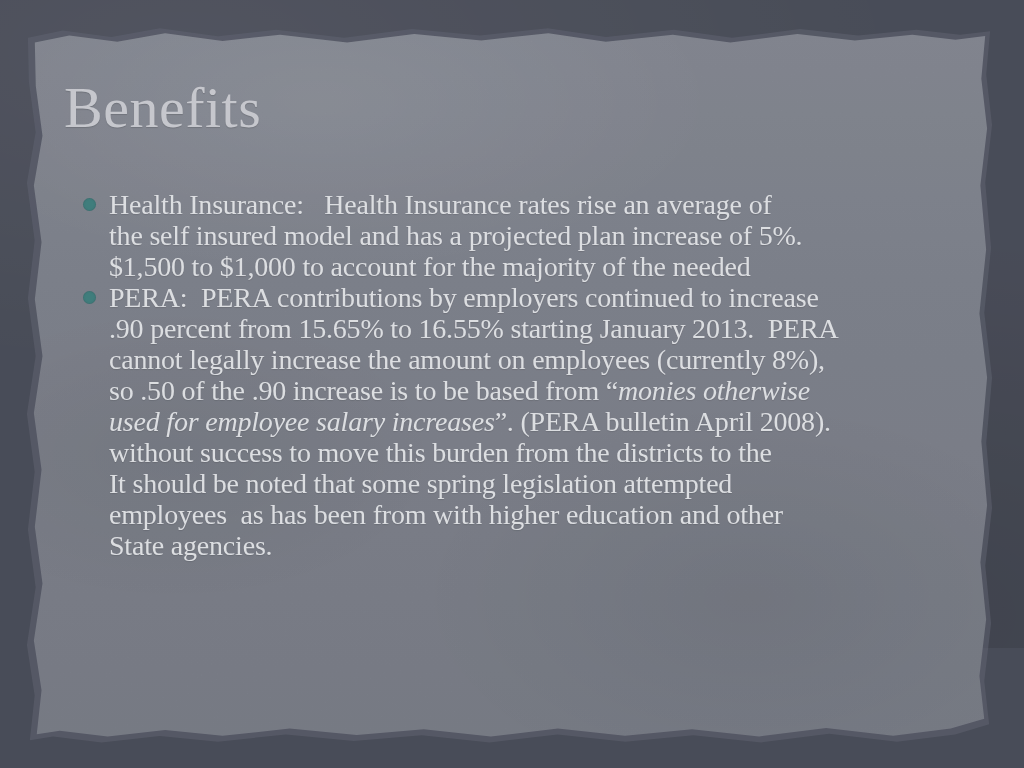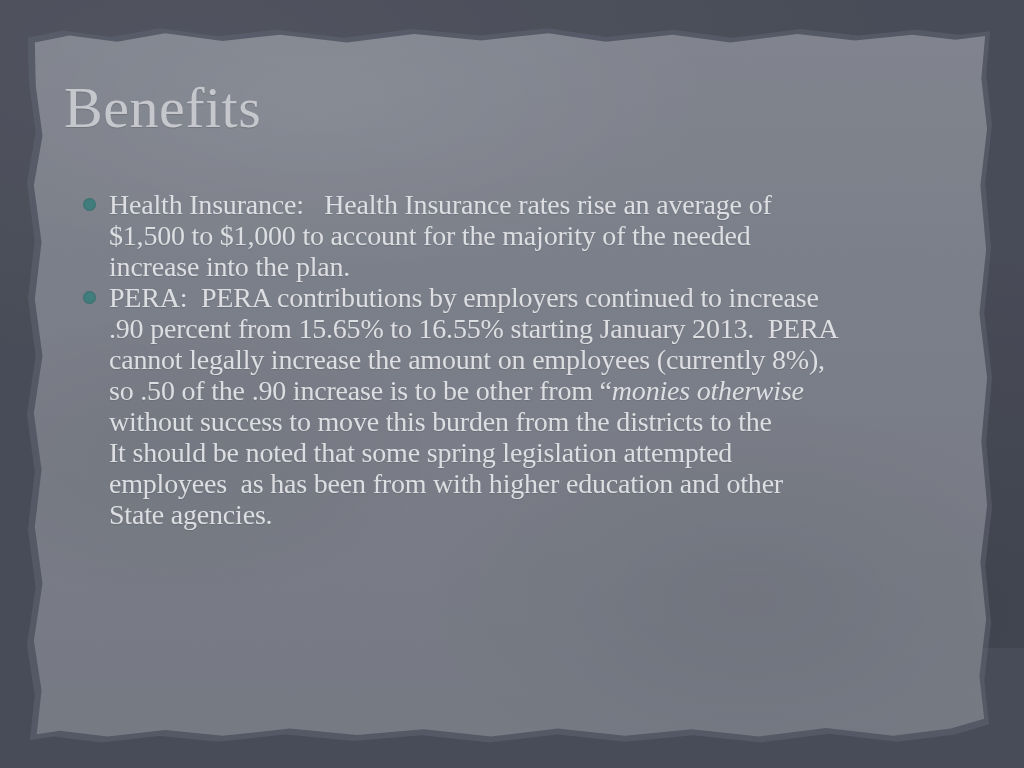--- a/index.html
+++ b/index.html
@@ -99,29 +99,30 @@
 <body>
 
 <div class="stage">
   <div class="paper-rough"></div>
   <div class="paper">
     <h1 class="title">Benefits</h1>
     <ul class="bullet-list" id="bullet-list">
         <li>
           <span class="dot"></span>
           <div class="line"><span>Health Insurance:   Health Insurance rates rise an average of</span></div>
+          <div class="line"><span>the self insured model and has a projected plan increase of 5%.</span></div>
           <div class="line"><span>$1,500 to $1,000 to account for the majority of the needed</span></div>
-          <div class="line"><span>increase into the plan.</span></div>
         </li>
         <li>
           <span class="dot"></span>
           <div class="line"><span>PERA:  PERA contributions by employers continued to increase</span></div>
           <div class="line"><span>.90 percent from 15.65% to 16.55% starting January 2013.  PERA</span></div>
           <div class="line"><span>cannot legally increase the amount on employees (currently 8%),</span></div>
-          <div class="line"><span>so .50 of the .90 increase is to be other from “</span><span class="it">monies otherwise</span></div>
+          <div class="line"><span>so .50 of the .90 increase is to be based from “</span><span class="it">monies otherwise</span></div>
+          <div class="line"><span class="it">used for employee salary increases</span><span>”. (PERA bulletin April 2008).</span></div>
           <div class="line"><span>without success to move this burden from the districts to the</span></div>
           <div class="line"><span>It should be noted that some spring legislation attempted</span></div>
           <div class="line"><span>employees  as has been from with higher education and other</span></div>
           <div class="line"><span>State agencies.</span></div>
         </li>
       </ul>
   </div>
   <svg class="texture" xmlns="http://www.w3.org/2000/svg" width="1024" height="768">
     <filter id="grain">
       <feTurbulence type="fractalNoise" baseFrequency="0.8" numOctaves="2" stitchTiles="stitch"></feTurbulence>

